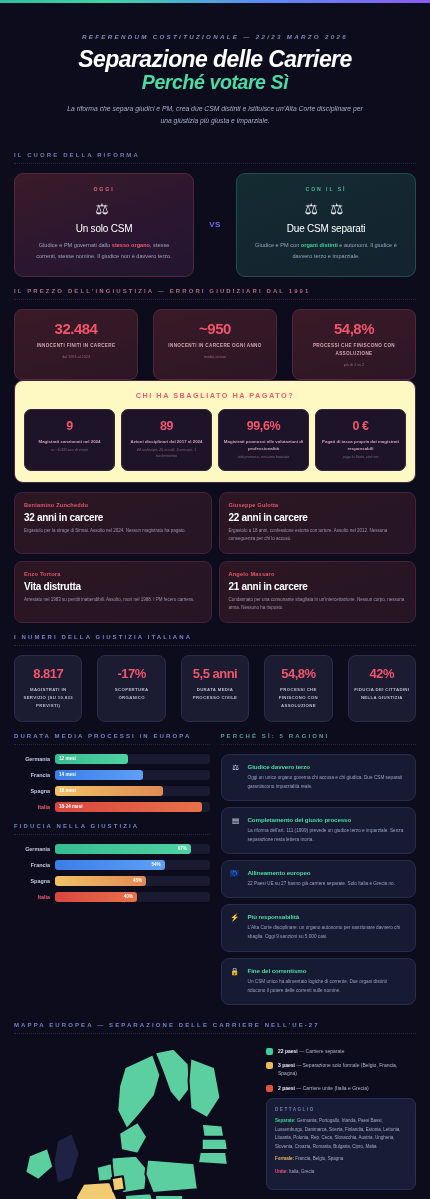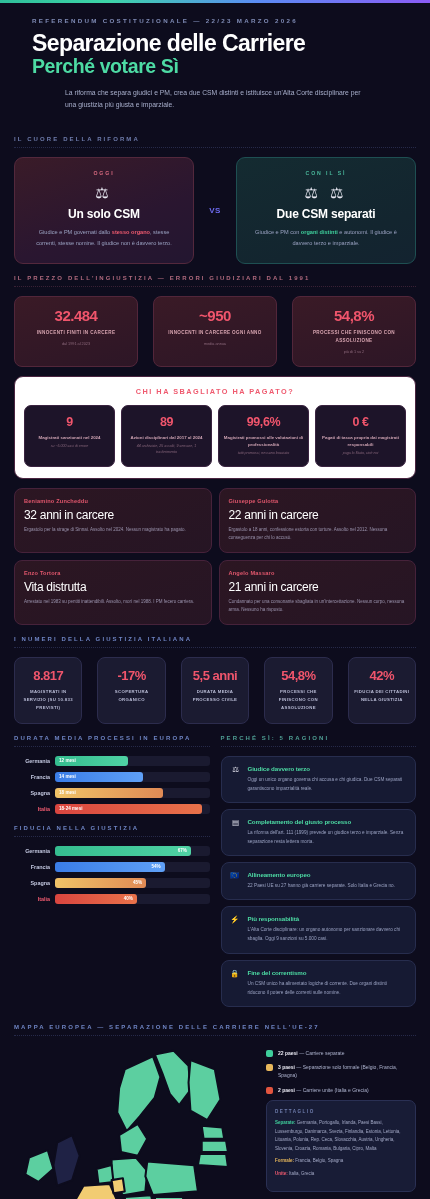--- a/index.html
+++ b/index.html
@@ -10,21 +10,21 @@
     color:#e8e8f2;
     position:relative;
     overflow-x:hidden;
   }
   .topbar { height:3px; width:100%;
     background:linear-gradient(90deg,#2fbf9b 0%,#3dd6a8 25%,#5b8cf5 60%,#8b5cf6 100%); }
 
   .page { padding:0 14px 0; }
 
   
-  .hero { padding:14px 18px 14px; }
+  .hero { text-align:center; padding:30px 18px 14px;font-style:italic; }
   .kicker {
     font-size:6.2px; letter-spacing:2.3px; color:#7f8bb5; font-weight:700;
     text-transform:uppercase;
   }
   .hero h1 {
     font-size:23px; font-weight:800; letter-spacing:-0.6px; color:#ffffff;
     margin-top:7px; line-height:1.05;
   }
   .hero h2 {
     font-size:19.5px; font-weight:800; letter-spacing:-0.4px; color:#4ddba4;
@@ -55,21 +55,21 @@
     border:1px solid #53283c;
   }
   .cmp-card.si {
     background:linear-gradient(160deg,#142b31 0%,#13252f 70%,#132330 100%);
     border:1px solid #1e4f52;
   }
   .cmp-tag { font-size:5.2px; letter-spacing:1.9px; font-weight:700; }
   .cmp-card.oggi .cmp-tag { color:#d96a80; }
   .cmp-card.si .cmp-tag { color:#49b79a; }
   .cmp-ico { font-size:15px; margin:9px 0 7px; letter-spacing:4px; line-height:1; }
-  .cmp-h { font-size:12px; font-weight:700; color:#fff; letter-spacing:-0.2px; }
+  .cmp-h { font-size:10px; font-weight:400; color:#fff; letter-spacing:-0.2px; }
   .cmp-p { font-size:5.6px; line-height:1.95; color:#9aa2c2; margin-top:6px; padding:0 5px; }
   .cmp-p b.red { color:#ef5a6f; }
   .cmp-p b.grn { color:#3fcf9c; }
   .vs {
     width:42px; display:flex; align-items:center; justify-content:center;
     font-size:8px; font-weight:800; color:#6e6cf0; letter-spacing:0.5px;
   }
 
   
   .stat-row { display:flex; gap:15px; }
@@ -80,22 +80,22 @@
   }
   .stat-red .num { font-size:15px; font-weight:800; color:#f0556c; letter-spacing:-0.5px; }
   .stat-red .lbl {
     font-size:4.6px; font-weight:700; letter-spacing:0.35px; color:#d7a4b0;
     line-height:1.75; margin-top:5px; text-transform:uppercase;
   }
   .stat-red .sub { font-size:3.8px; color:#8d6a7c; margin-top:4px; line-height:1.6; }
 
   
   .panel {
-    margin-top:9px; border-radius:9px; padding:10px 9px 11px;
-    background:#ffffff; border:1px solid #4a2440;
+    border-radius:9px; padding:10px 9px 11px;
+    background:#fef9c3; border:1px solid #4a2440;
   }
   .panel-h {
     text-align:center; font-size:7.3px; font-weight:800; color:#ef5a6f;
     letter-spacing:1.5px; margin-bottom:9px; text-transform:uppercase;
   }
   .panel .stat-row { gap:6px; }
   .mini {
     flex:1; border-radius:7px; padding:9px 4px 9px; text-align:center;
     background:#1d1429; border:1px solid #3a2340;
   }
@@ -104,21 +104,21 @@
   .mini .sub { font-size:3.6px; color:#86657a; line-height:1.6; margin-top:3px; font-style:italic; }
 
   
   .case-grid { display:flex; flex-wrap:wrap; gap:7px; margin-top:9px; }
   .case {
     width:calc(50% - 3.5px); border-radius:8px; padding:9px 9px 10px;
     background:linear-gradient(160deg,#2c1622 0%,#261524 100%);
     border:1px solid #46223a;
   }
   .case .nm { font-size:5.6px; font-weight:700; color:#e2576d; letter-spacing:0.2px; }
-  .case .big { font-size:12px; font-weight:400; color:#fff; margin-top:4px; letter-spacing:-0.3px; }
+  .case .big { font-size:10px; font-weight:700; color:#fff; margin-top:4px; letter-spacing:-0.3px; }
   .case .dsc { font-size:4.5px; color:#9a93ad; line-height:1.8; margin-top:4px; }
 
   
   .stat-dark {
     flex:1; border-radius:8px; padding:10px 3px 11px; text-align:center;
     background:#1b1b31; border:1px solid #2c2c4d;
   }
   .stat-dark .num { font-size:13px; font-weight:800; color:#f0556c; letter-spacing:-0.5px;text-align:center; }
   .stat-dark .lbl {
     font-size:4.3px; font-weight:700; letter-spacing:0.35px; color:#b9bcd6;

